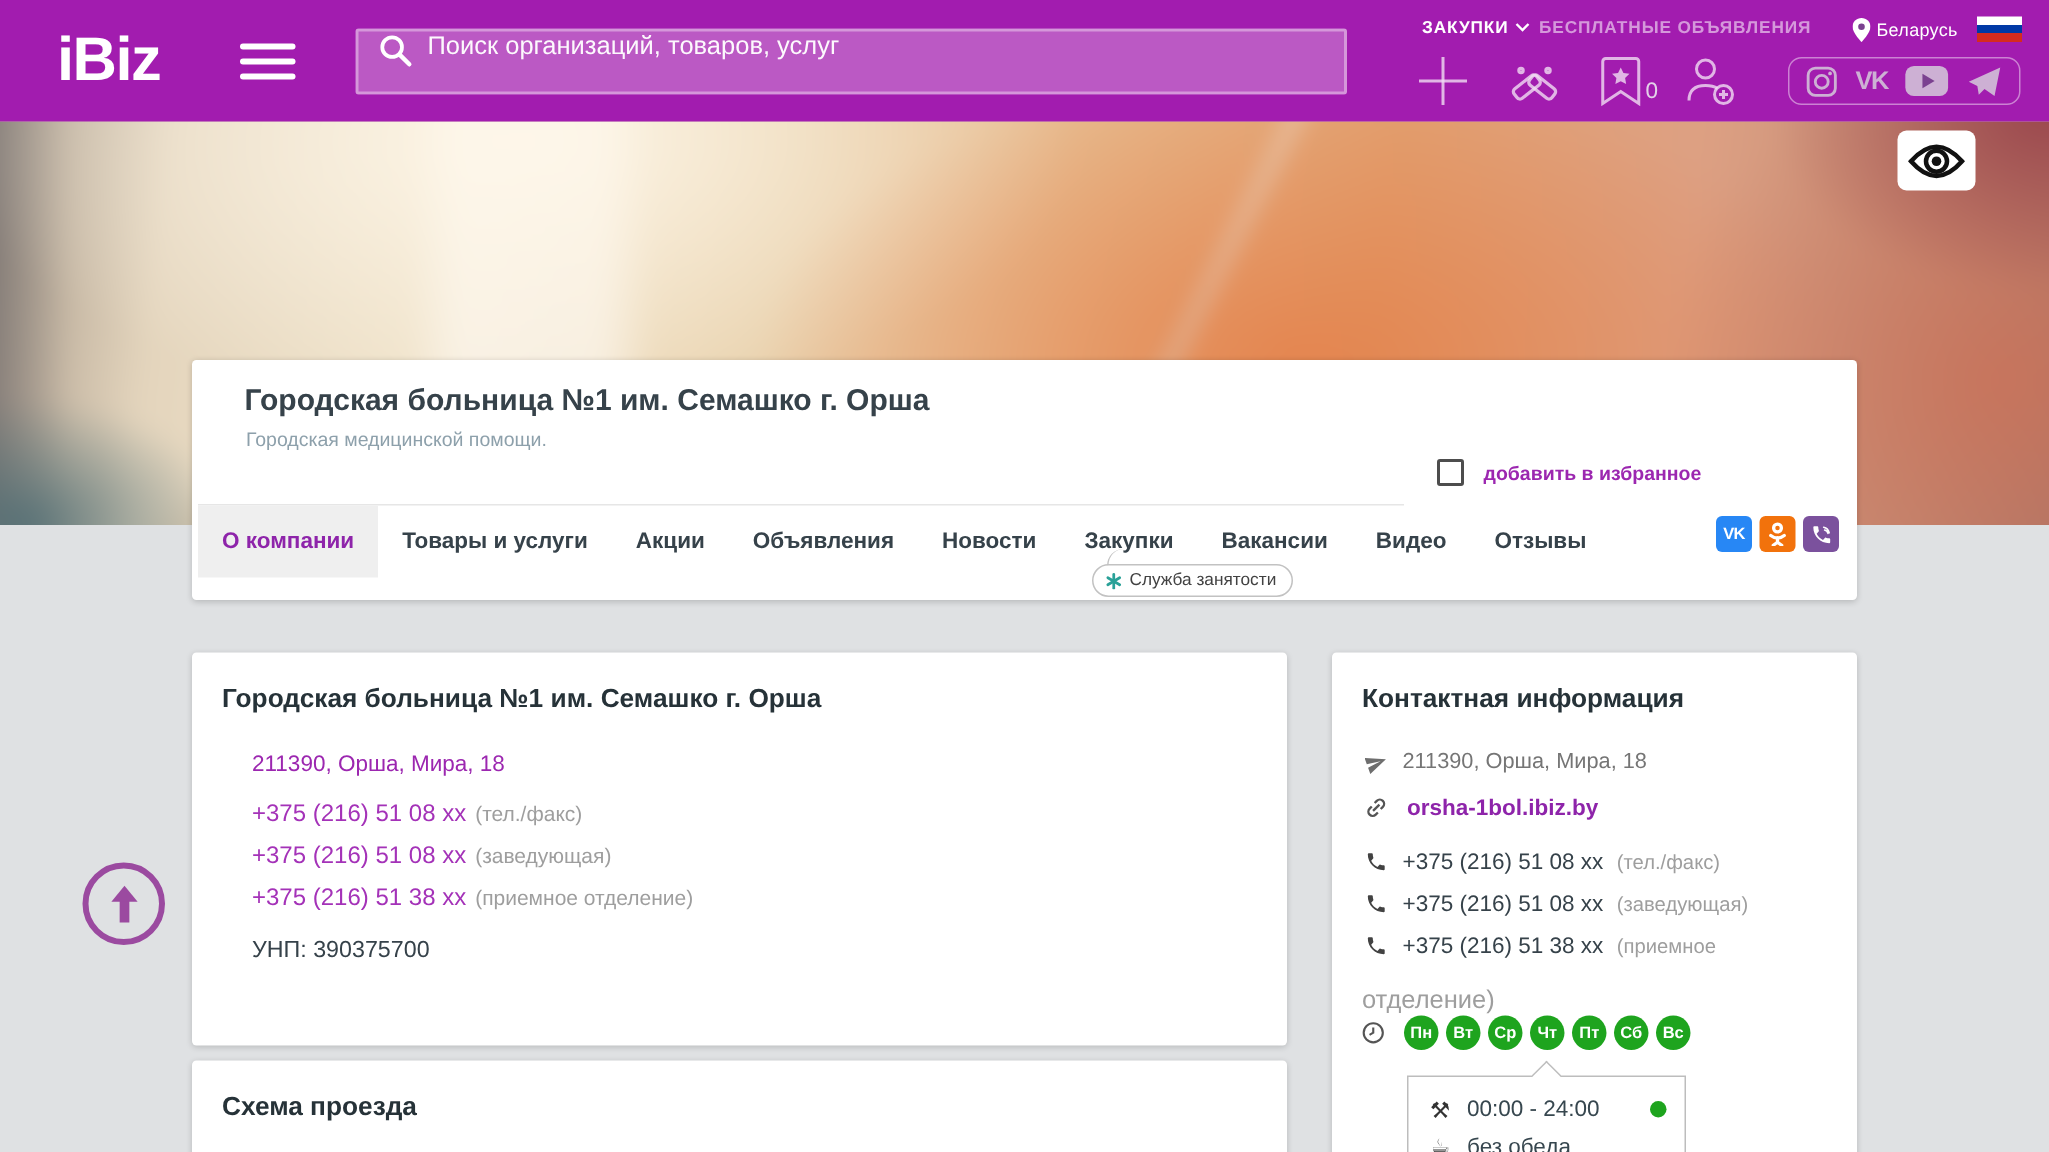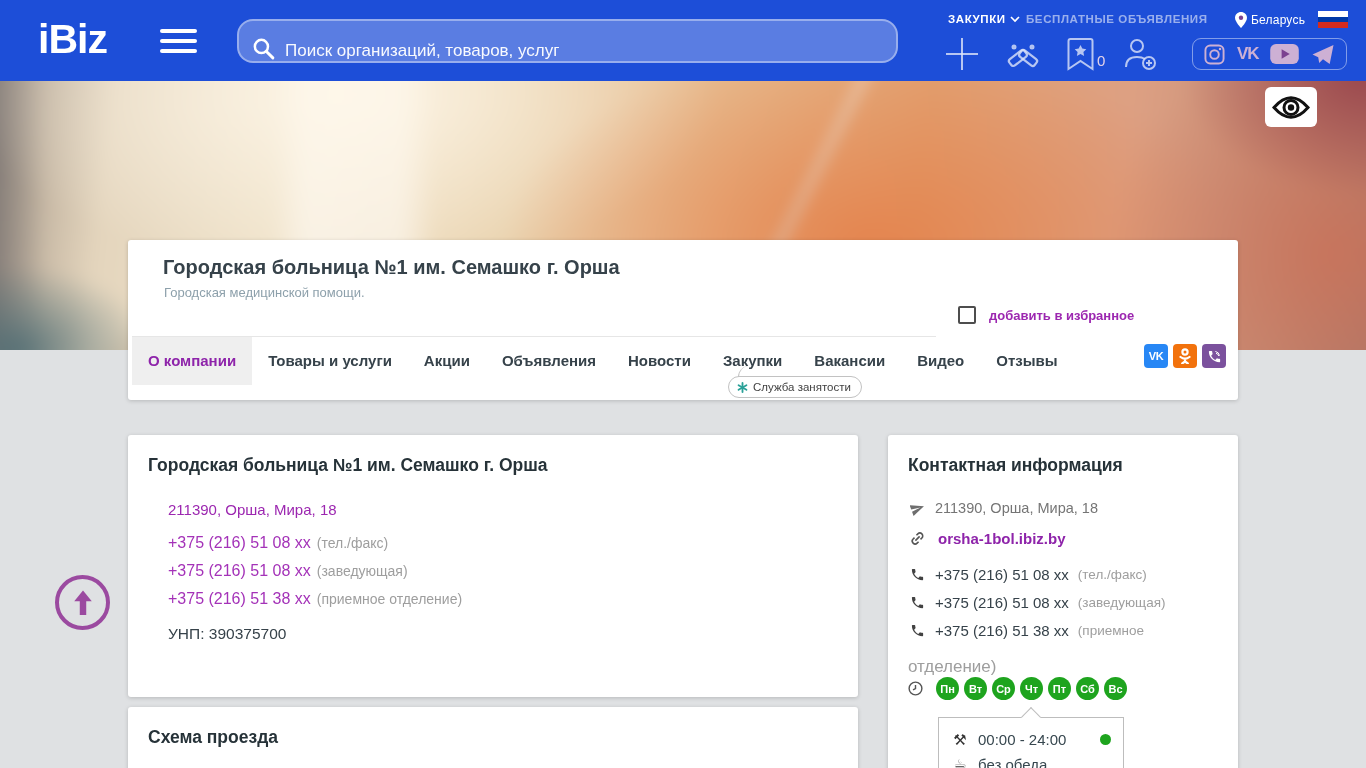--- a/index.html
+++ b/index.html
@@ -1,26 +1,26 @@
 <!DOCTYPE html>
 <html lang="ru"><head>
 <meta charset="utf-8">
 <style>
   * { margin:0; padding:0; box-sizing:border-box; }
   html,body { width:1366px; height:768px; font-family:"Liberation Sans", sans-serif; }
   .stage { position:relative; width:1366px; height:768px; overflow:hidden; background:#dfe1e3; }
 
   
-  .header { position:absolute; left:0; top:0; width:1366px; height:81px; background:#1d4ed8; z-index:30; }
+  .header { position:absolute; left:0; top:0; width:1366px; height:81px; background:#a21caf; z-index:30; }
   .logo { position:absolute; left:38px; top:16px; font-size:41px; font-weight:bold; color:#fff; letter-spacing:-1px; cursor:pointer; }
   .burger { position:absolute; left:160px; top:29px; width:37px; height:26px; cursor:pointer; }
   .burger i { display:block; height:4px; background:#fff; border-radius:3px; margin-bottom:6px; }
-  .search { position:absolute; left:237px; top:19px; width:661px; height:44px; border-radius:16px;
+  .search { position:absolute; left:237px; top:19px; width:661px; height:44px; border-radius:2px;
             background:rgba(255,255,255,.27); border:2px solid rgba(255,255,255,.38);
-            display:flex; align-items:flex-end; padding:0 12px; }
+            display:flex; align-items:flex-start; padding:0 12px; }
   .search svg { flex:0 0 auto; margin-right:9px; }
   .search input { flex:1; background:transparent; border:none; outline:none; color:#fff; font-size:17px; font-family:"Liberation Sans", sans-serif; }
   .search input::placeholder { color:rgba(255,255,255,.96); opacity:1; }
 
   .toplink { position:absolute; top:13px; font-size:11.5px; font-weight:bold; letter-spacing:.6px; color:#fff; cursor:pointer; white-space:nowrap; }
   .toplink.muted { color:rgba(255,255,255,.55); }
   .toplink .chev { display:inline-block; margin-left:4px; }
   .region { display:flex; align-items:center; gap:4px; font-weight:normal; font-size:12px; letter-spacing:.2px;padding-left:46px; }
   .flag { position:absolute; left:1318px; top:11px; width:30px; height:17px; cursor:pointer;
           background:linear-gradient(#ffffff 0 33%, #0039a6 33% 66%, #d52b1e 66% 100%); }

